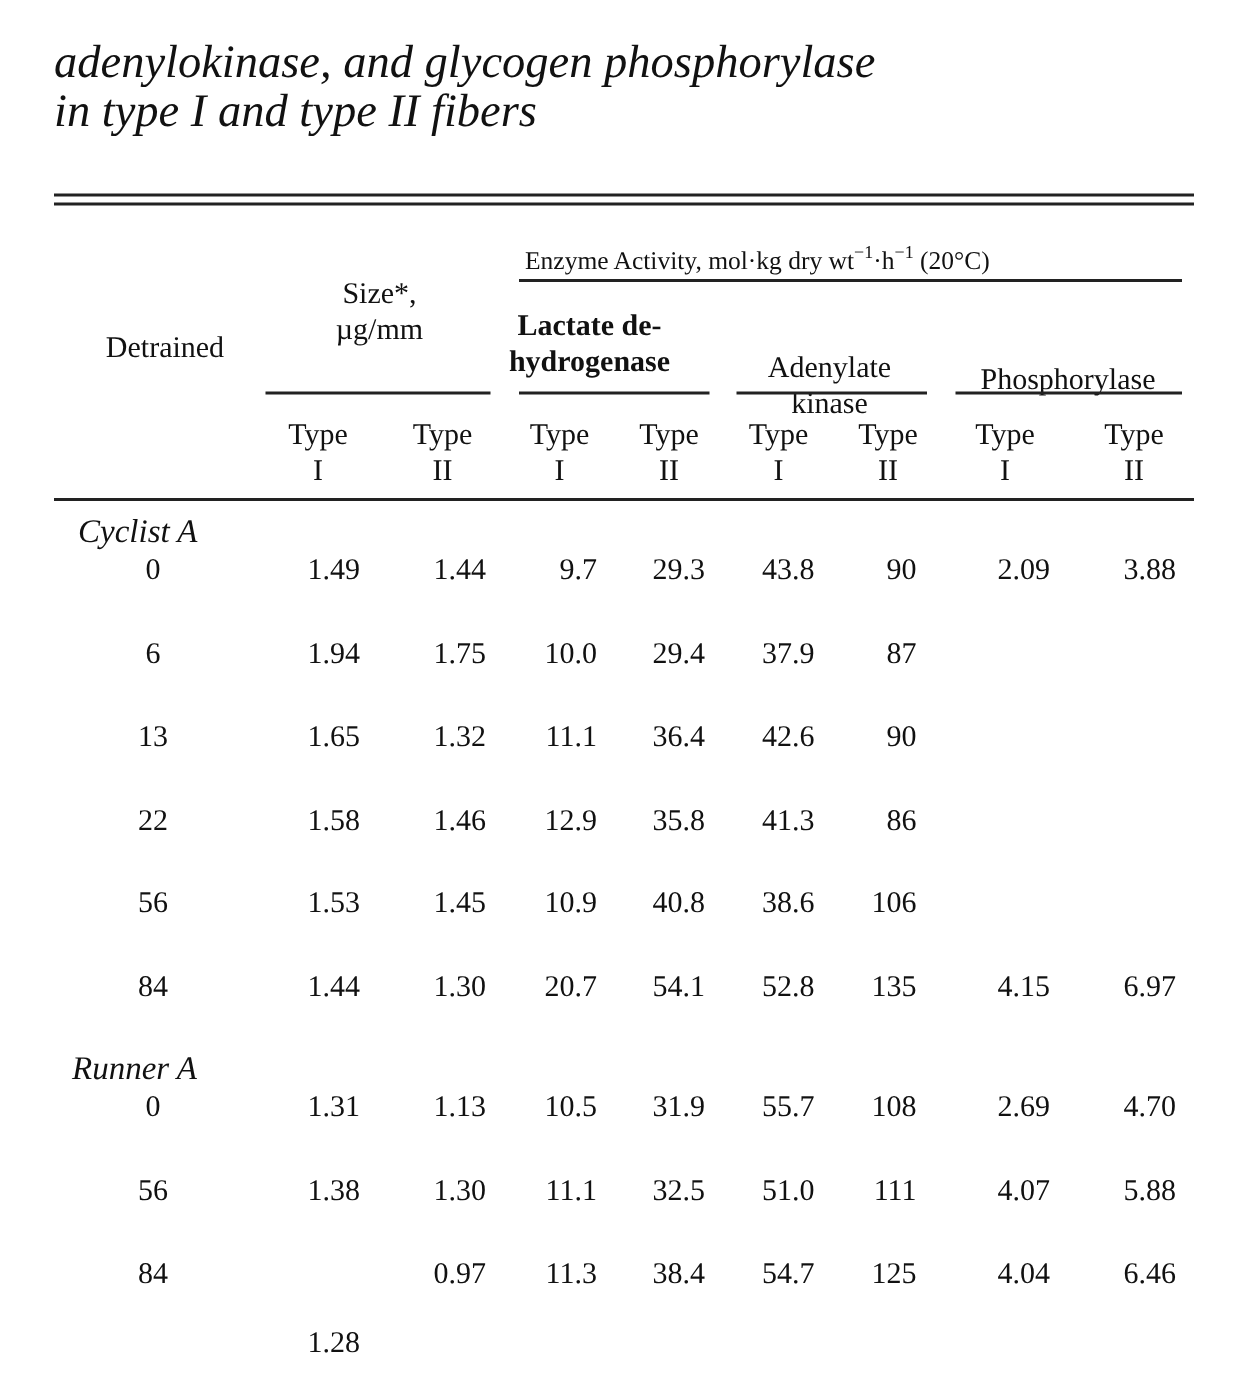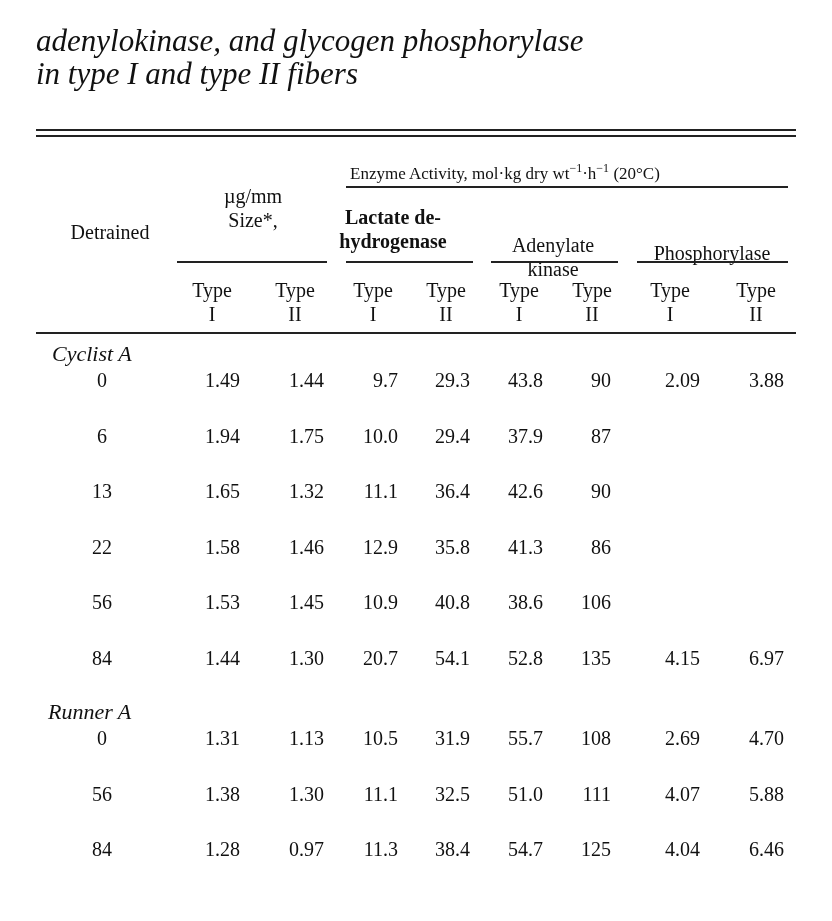--- a/index.html
+++ b/index.html
@@ -31,22 +31,22 @@
 </div>
 
 <div class="rule" style="left:36px; width:760px; top:129px; height:2px;"></div>
 <div class="rule" style="left:36px; width:760px; top:135px; height:2px;"></div>
 
 <div class="txt c" style="left:40px; width:140px; top:220px; line-height:24px;">
   <div>Detrained</div>
 </div>
 
 <div class="txt c" style="left:178px; width:150px; top:184px;">
+  <div>Size*,</div>
   <div>µg/mm</div>
-  <div>Size*,</div>
 </div>
 <div class="rule" style="left:177px; width:150px; top:261px; height:1.5px;"></div>
 
 <div class="txt hdrsm" style="left:350px; top:156px;">
   <span>Enzyme Activity, mol·kg dry wt</span><span class="sup">−1</span><span>·h</span><span class="sup">−1</span><span> (20°C)</span>
 </div>
 <div class="rule" style="left:346px; width:442px; top:186px; height:1.5px;"></div>
 
 <div class="txt c" style="left:328px; width:130px; top:205px;font-weight:bold;">
   <div>Lactate de-</div>
@@ -188,21 +188,21 @@
       <div class="txt r" style="left: 264px; width: 60px; top: 781.5px;">1.30</div>
       <div class="txt r" style="left: 338px; width: 60px; top: 781.5px;">11.1</div>
       <div class="txt r" style="left: 410px; width: 60px; top: 781.5px;">32.5</div>
       <div class="txt r" style="left: 483px; width: 60px; top: 781.5px;">51.0</div>
       <div class="txt r" style="left: 551px; width: 60px; top: 781.5px;">111</div>
       <div class="txt r" style="left: 640px; width: 60px; top: 781.5px;">4.07</div>
       <div class="txt r" style="left: 724px; width: 60px; top: 781.5px;">5.88</div>
     </div>
     <div>
       <div class="txt c" style="left: 72px; width: 60px; top: 837px;">84</div>
-      <div class="txt r" style="left: 180px; width: 60px; top: 837px;">1.28</div>
+      <div class="txt r" style="left: 180px; width: 60px; top: 883px;">1.28</div>
       <div class="txt r" style="left: 264px; width: 60px; top: 837px;">0.97</div>
       <div class="txt r" style="left: 338px; width: 60px; top: 837px;">11.3</div>
       <div class="txt r" style="left: 410px; width: 60px; top: 837px;">38.4</div>
       <div class="txt r" style="left: 483px; width: 60px; top: 837px;">54.7</div>
       <div class="txt r" style="left: 551px; width: 60px; top: 837px;">125</div>
       <div class="txt r" style="left: 640px; width: 60px; top: 837px;">4.04</div>
       <div class="txt r" style="left: 724px; width: 60px; top: 837px;">6.46</div>
     </div>
   </div>
 

